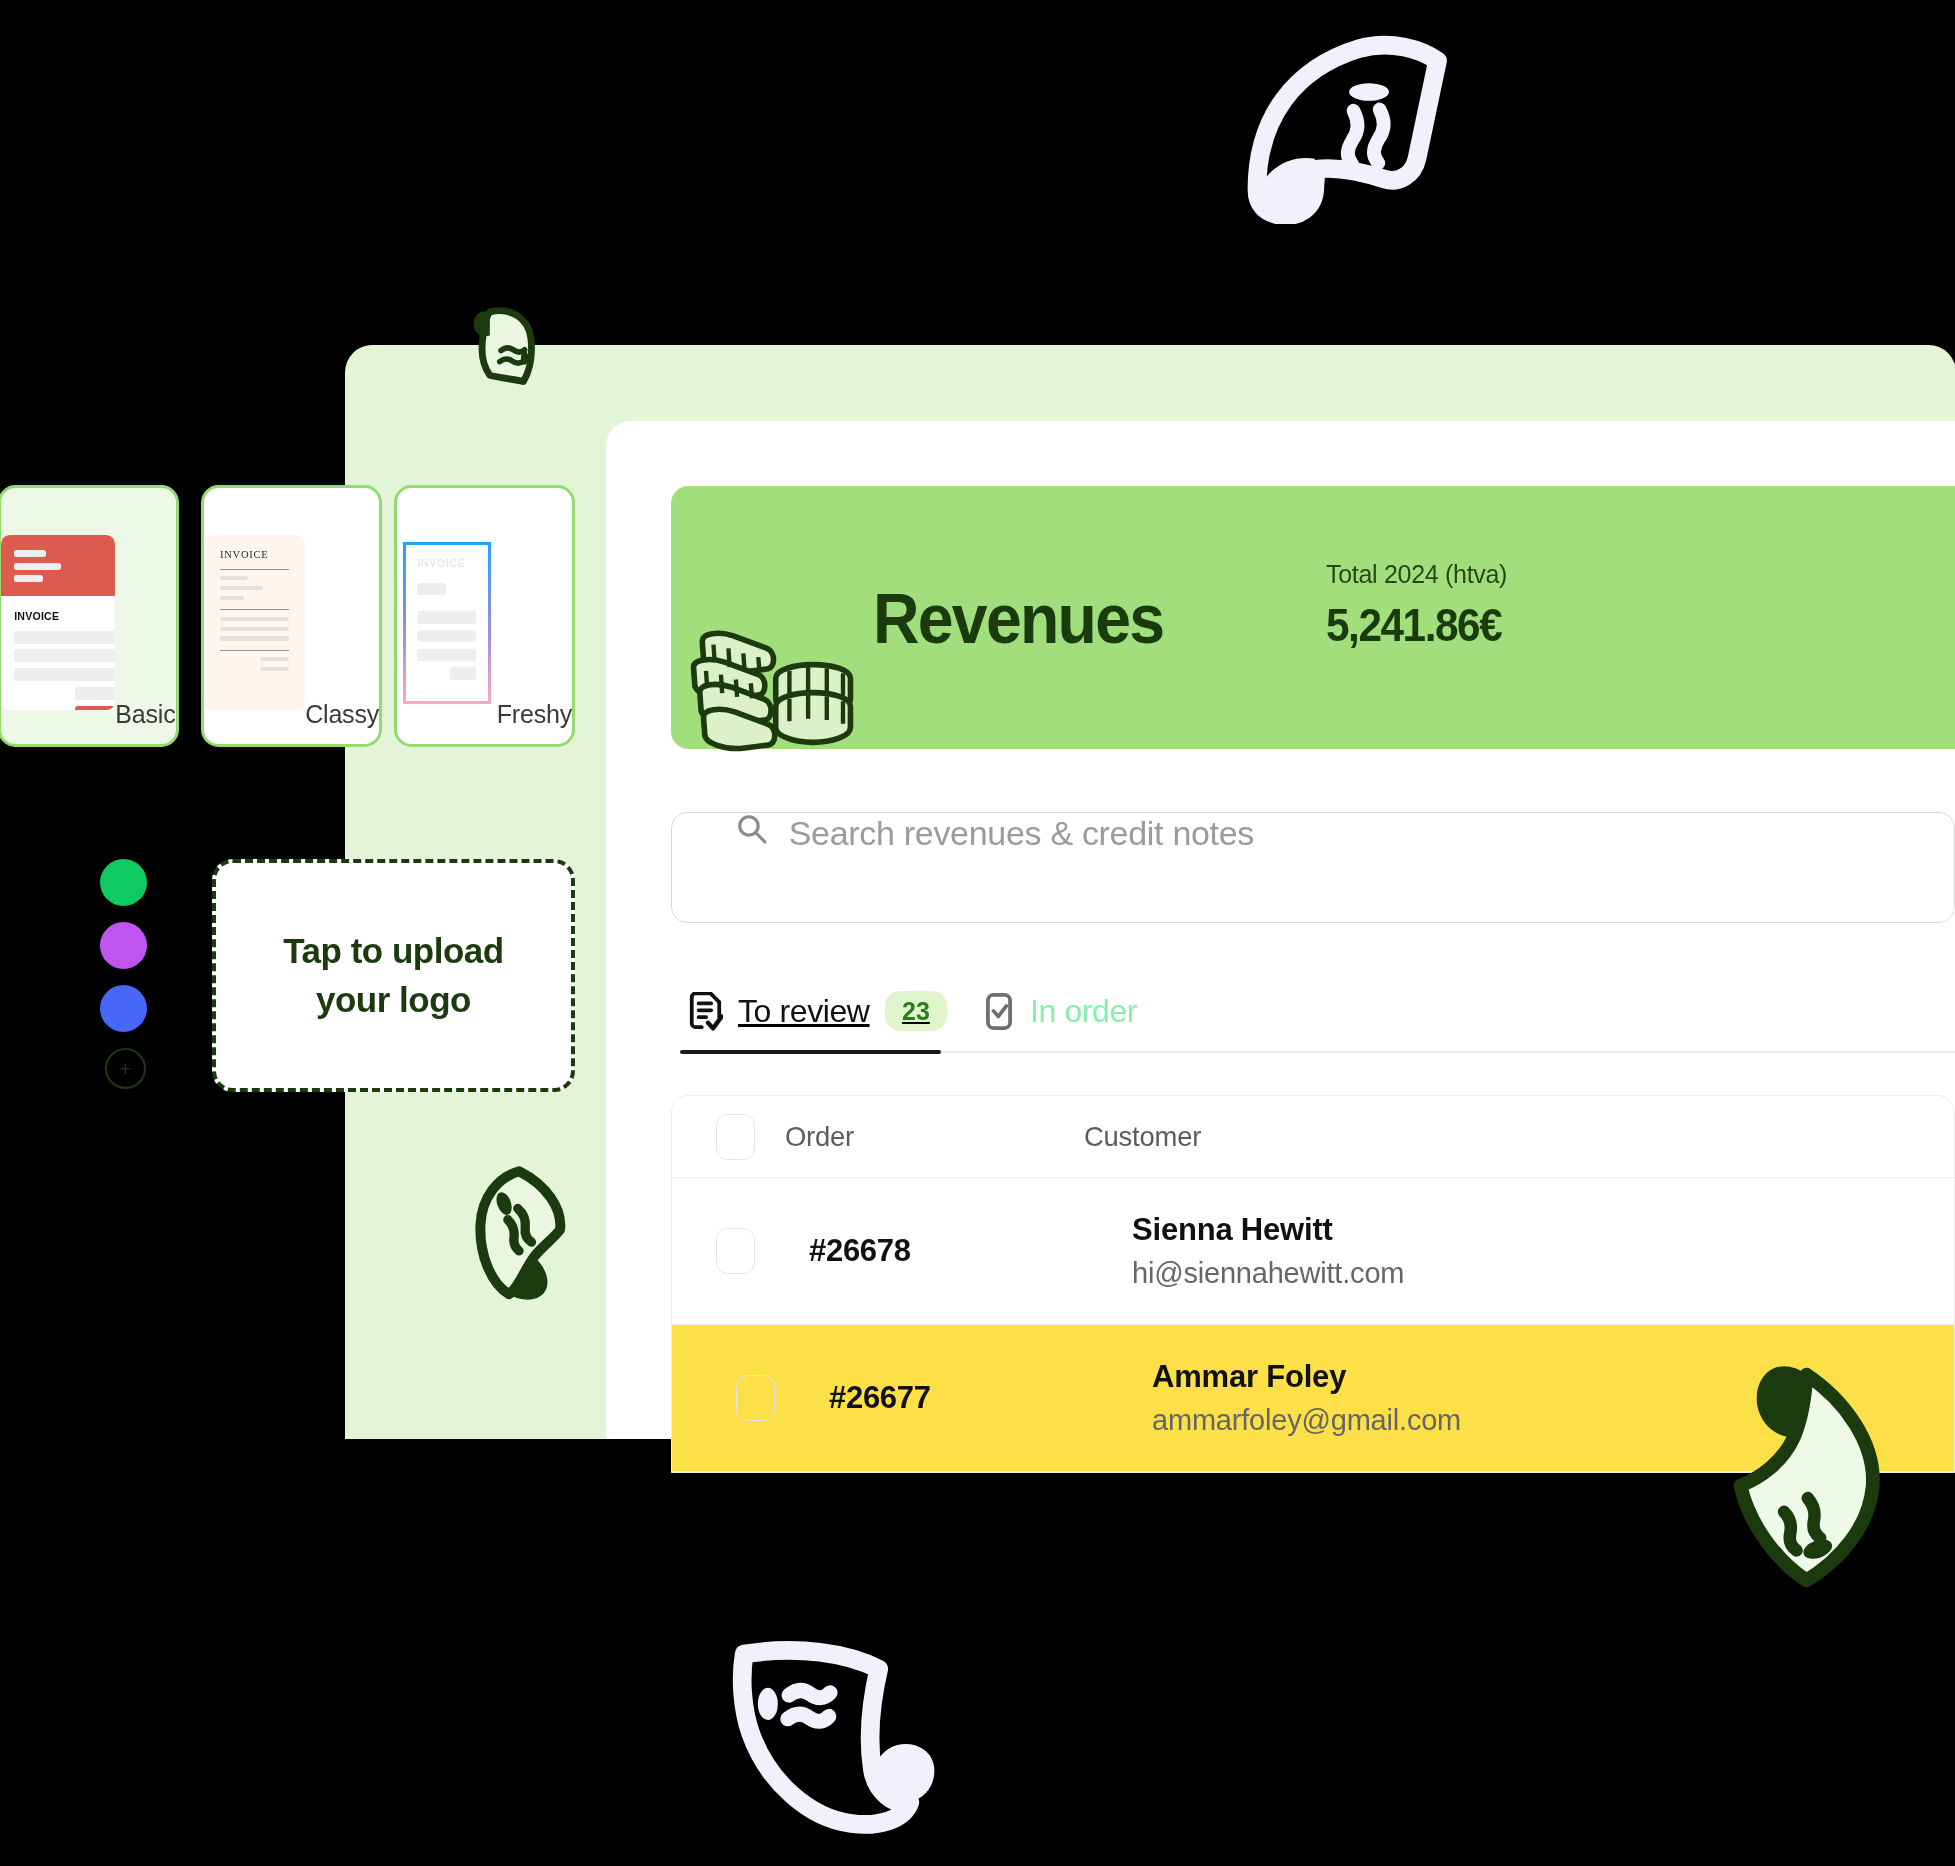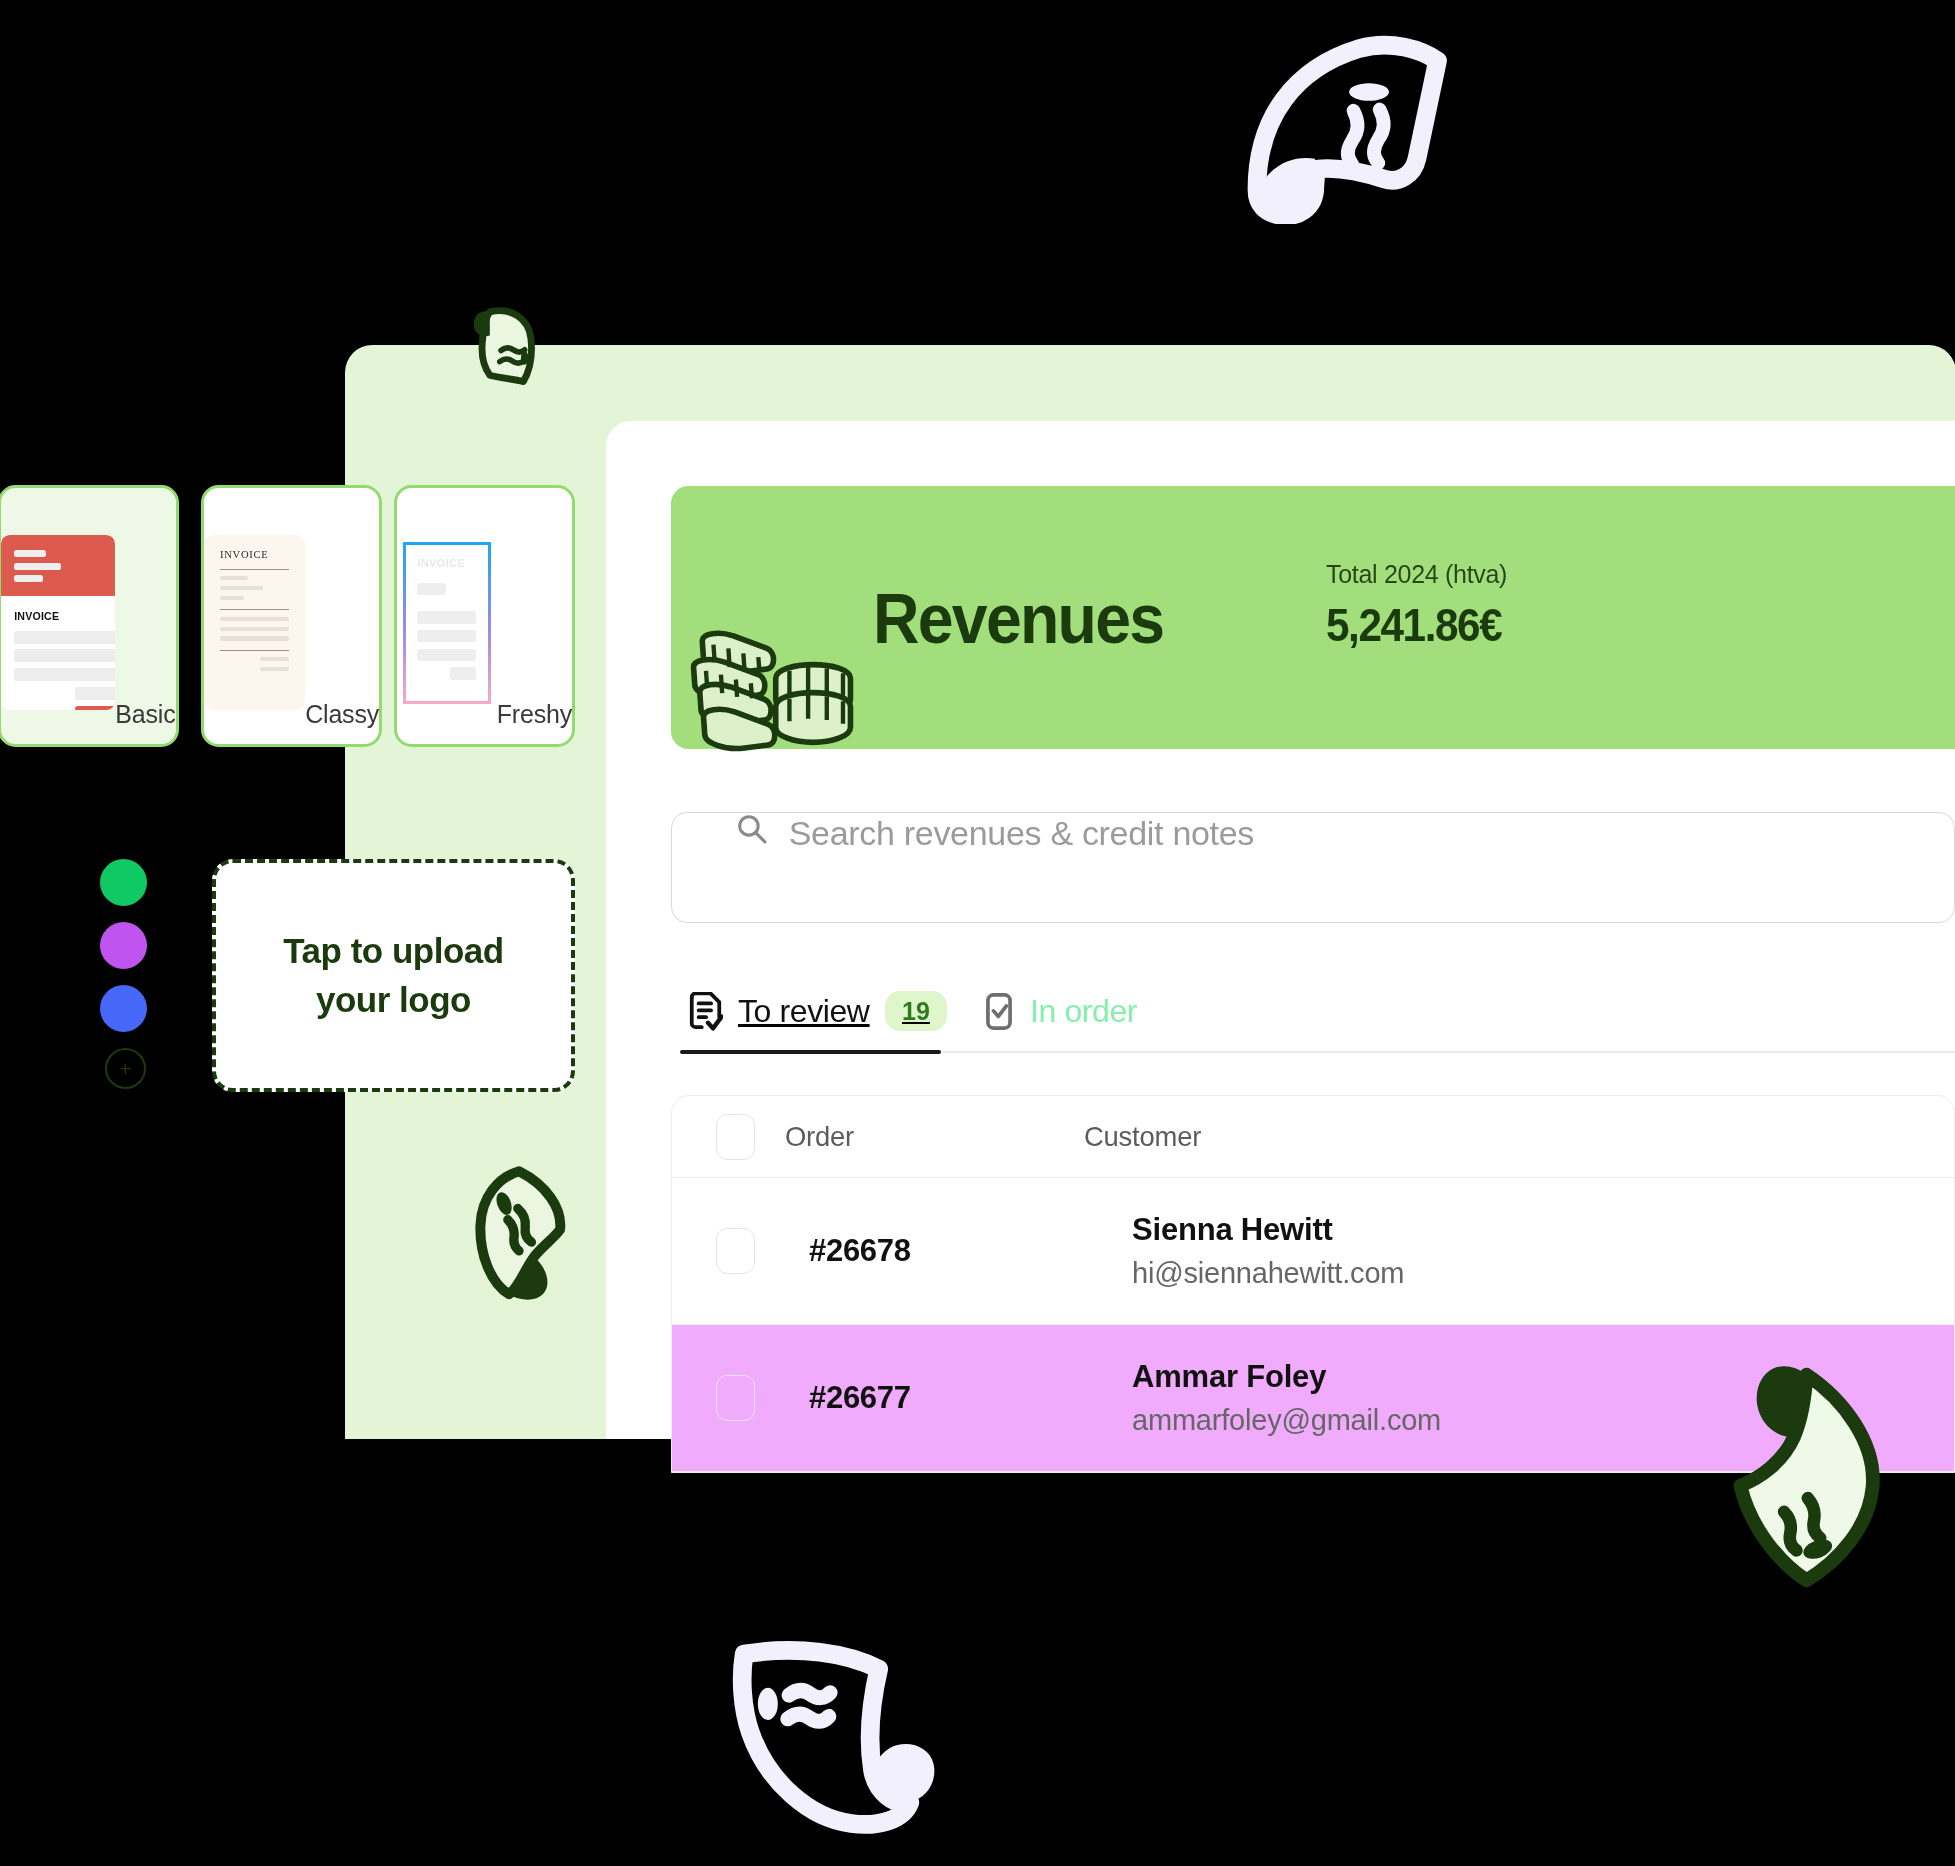--- a/index.html
+++ b/index.html
@@ -76,21 +76,21 @@
   
   #table{
     position:absolute;left:671px;top:1095px;width:1284px;
     background:#fff;border:1.9px solid #EDEDED;border-top-left-radius:17.5px;border-top-right-radius:17.5px;
     box-sizing:border-box;overflow:hidden;
   }
   .trow{display:flex;align-items:center;border-bottom:1.9px solid #EDEDED;box-sizing:border-box;}
   #table-header{height:82px;}
   #table-header .cell{color:#5C5C5C;font-size:27.4px;letter-spacing:-0.2px;}
   .tbody-row{height:147px;gap:24px;}
-  .tbody-row.alt{background:#f0abfc;}
+  .tbody-row.alt{background:#fde047;padding-left:20px;}
   .cb{
     width:39px;height:46px;flex:none;border:1.9px solid #E4E4E4;border-radius:11.2px;background:#fff;
     margin-left:44px;box-sizing:border-box;cursor:pointer;
   }
   .tbody-row.alt .cb{border-color:#E6E3EA;background:transparent;}
   .cell-order{width:299px;margin-left:30px;flex:none;}
   .cell-order .order-id{font-size:31px;font-weight:700;color:#111;letter-spacing:-0.3px;}
   .cell-customer{flex:1;}
   .cust-name{font-size:31px;font-weight:700;color:#111;letter-spacing:-0.2px;}
   .cust-mail{font-size:29px;color:#666;letter-spacing:-0.2px;margin-top:8.7px;}
@@ -227,21 +227,21 @@
     <div id="tabs-rule"></div>
 
     <div class="tab" id="tab-to-review">
       <svg width="35" height="39" viewBox="0 0 56 62">
         <path d="M6 8 a6 6 0 0 1 6 -6 h24 l14 14 v24" fill="none" stroke="#111" stroke-width="6" stroke-linecap="round" stroke-linejoin="round"></path>
         <path d="M6 8 v42 a6 6 0 0 0 6 6 h10" fill="none" stroke="#111" stroke-width="6" stroke-linecap="round"></path>
         <path d="M17 18 h20 M17 29 h20 M17 40 h12" stroke="#111" stroke-width="6" stroke-linecap="round"></path>
         <path d="M32 49 l8 9 l14 -19" fill="none" stroke="#111" stroke-width="7" stroke-linecap="round" stroke-linejoin="round"></path>
       </svg>
       <span class="tlabel">To review</span>
-      <span id="badge-to-review">19</span>
+      <span id="badge-to-review">23</span>
     </div>
 
     <div class="tab" id="tab-in-order">
       <svg width="32" height="39" viewBox="0 0 52 62">
         <rect x="8" y="4" width="36" height="54" rx="9" fill="none" stroke="#6E6E6E" stroke-width="6"></rect>
         <path d="M17 30 l8 9 l13 -17" fill="none" stroke="#6E6E6E" stroke-width="6" stroke-linecap="round" stroke-linejoin="round"></path>
       </svg>
       <span class="tlabel">In order</span>
     </div>
 

